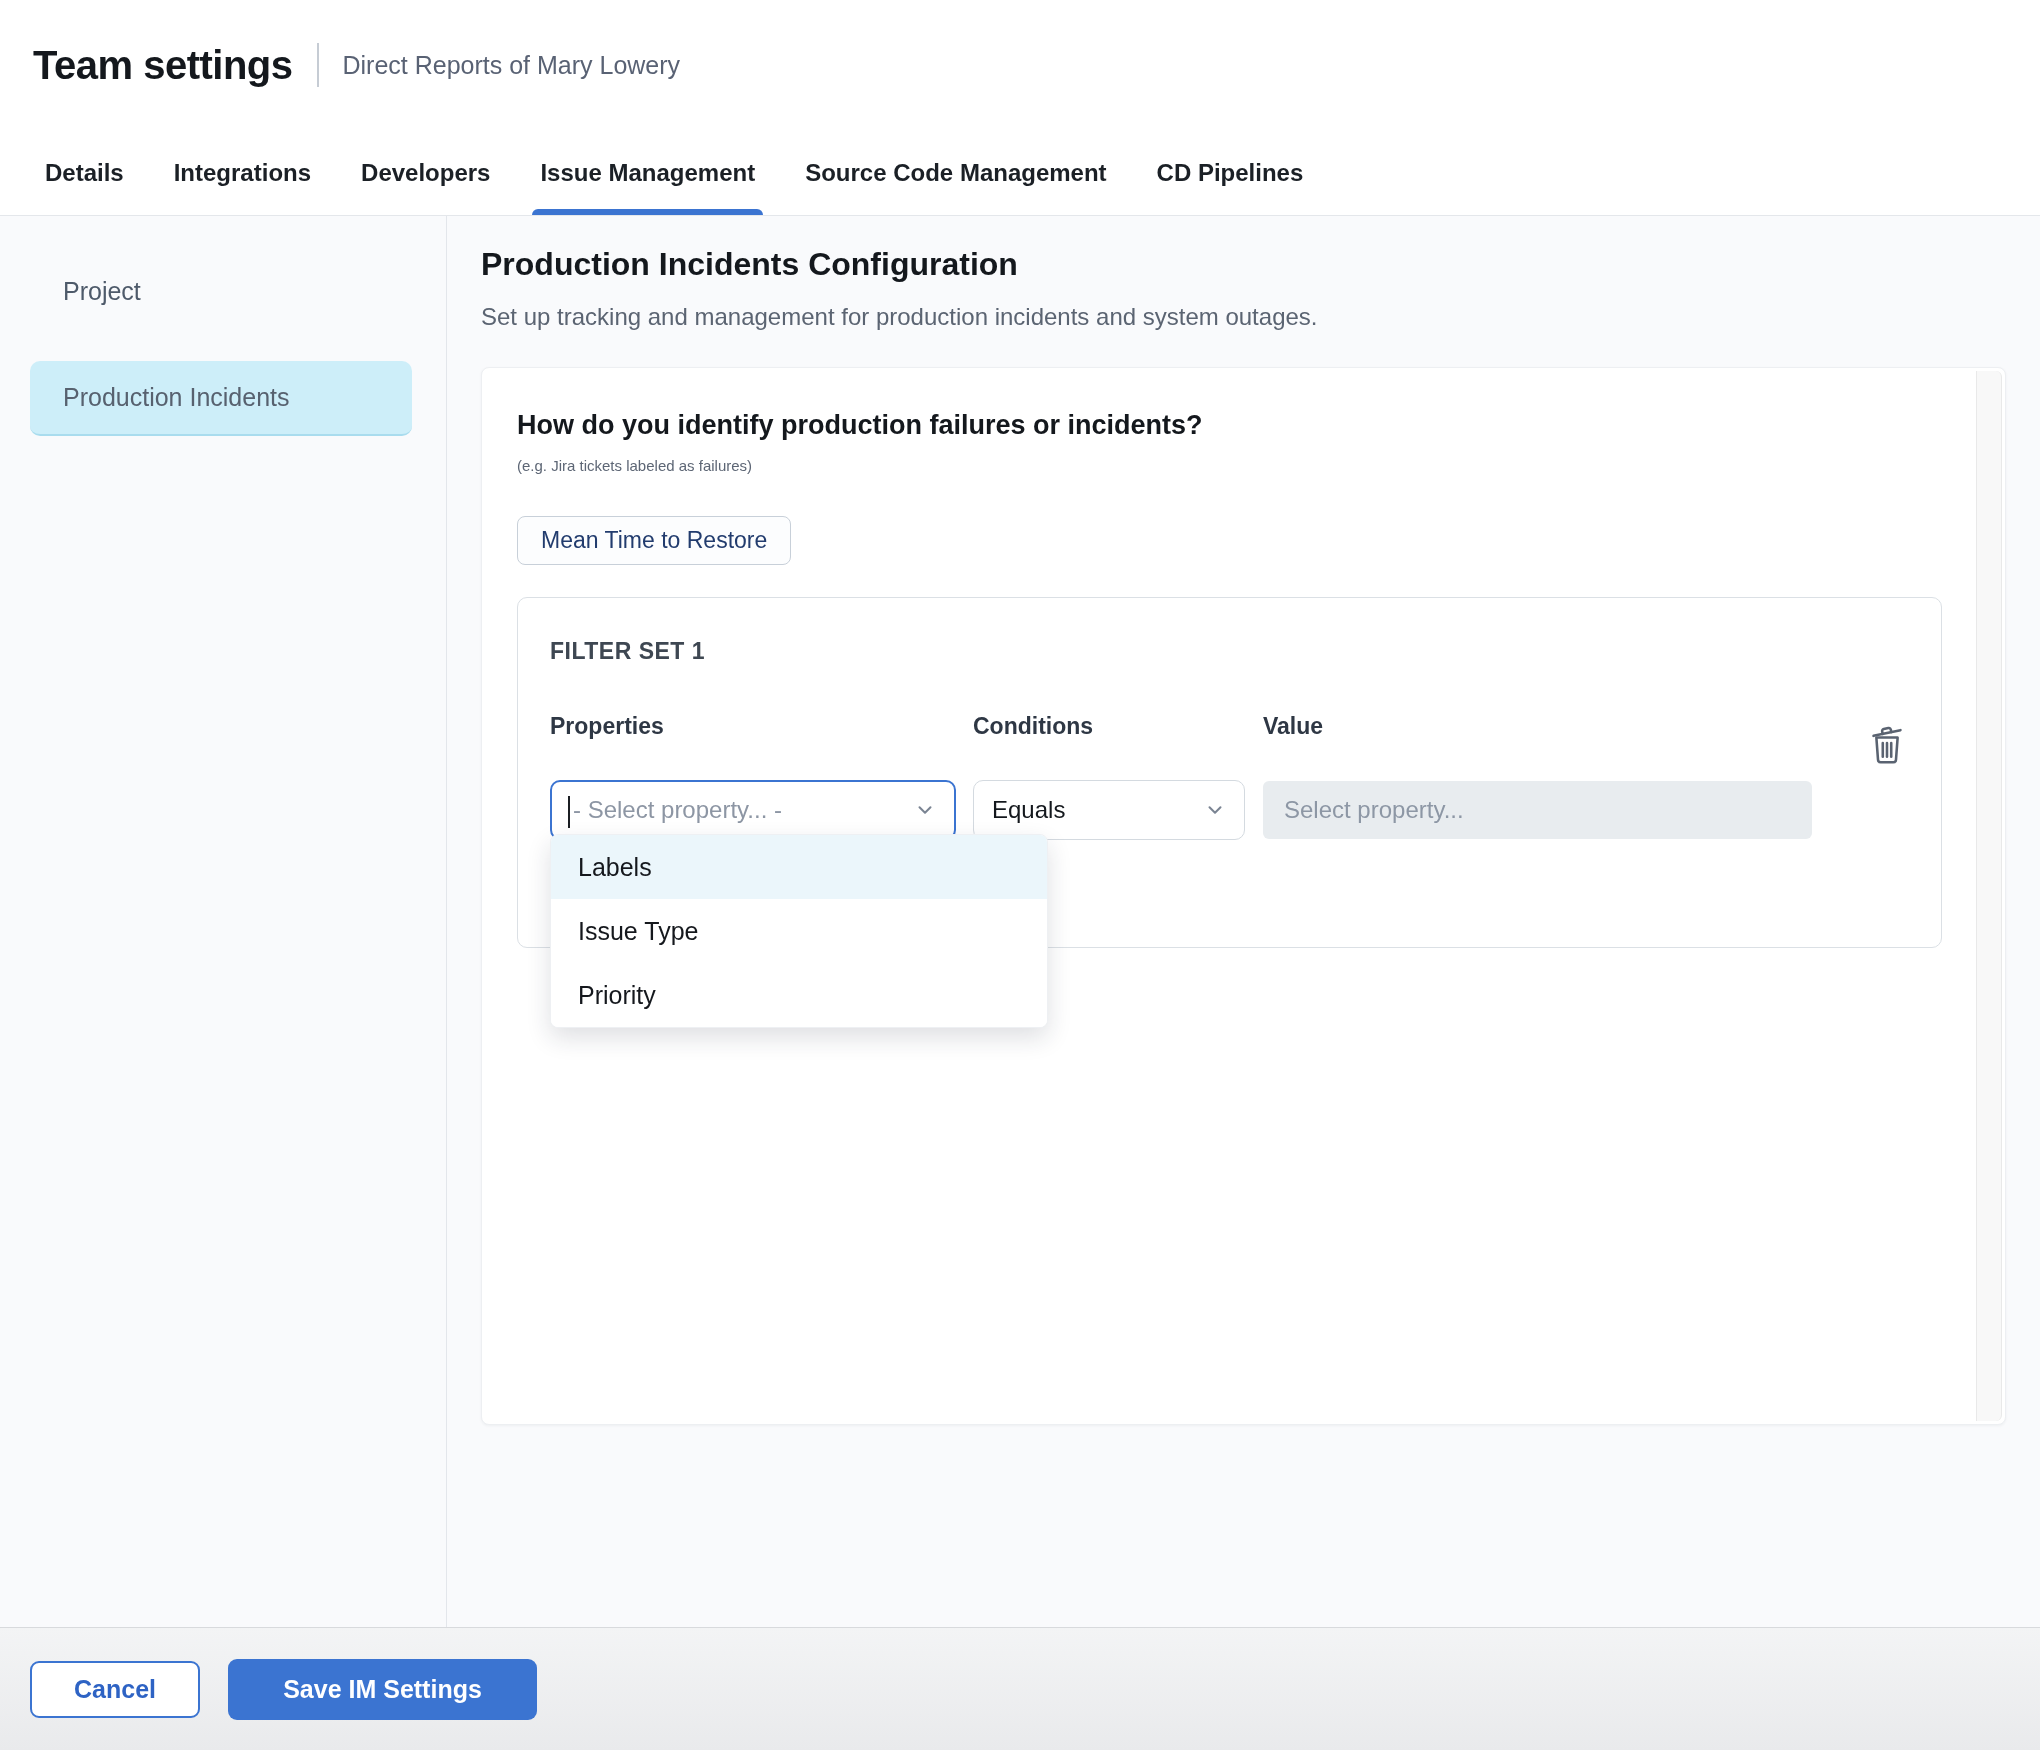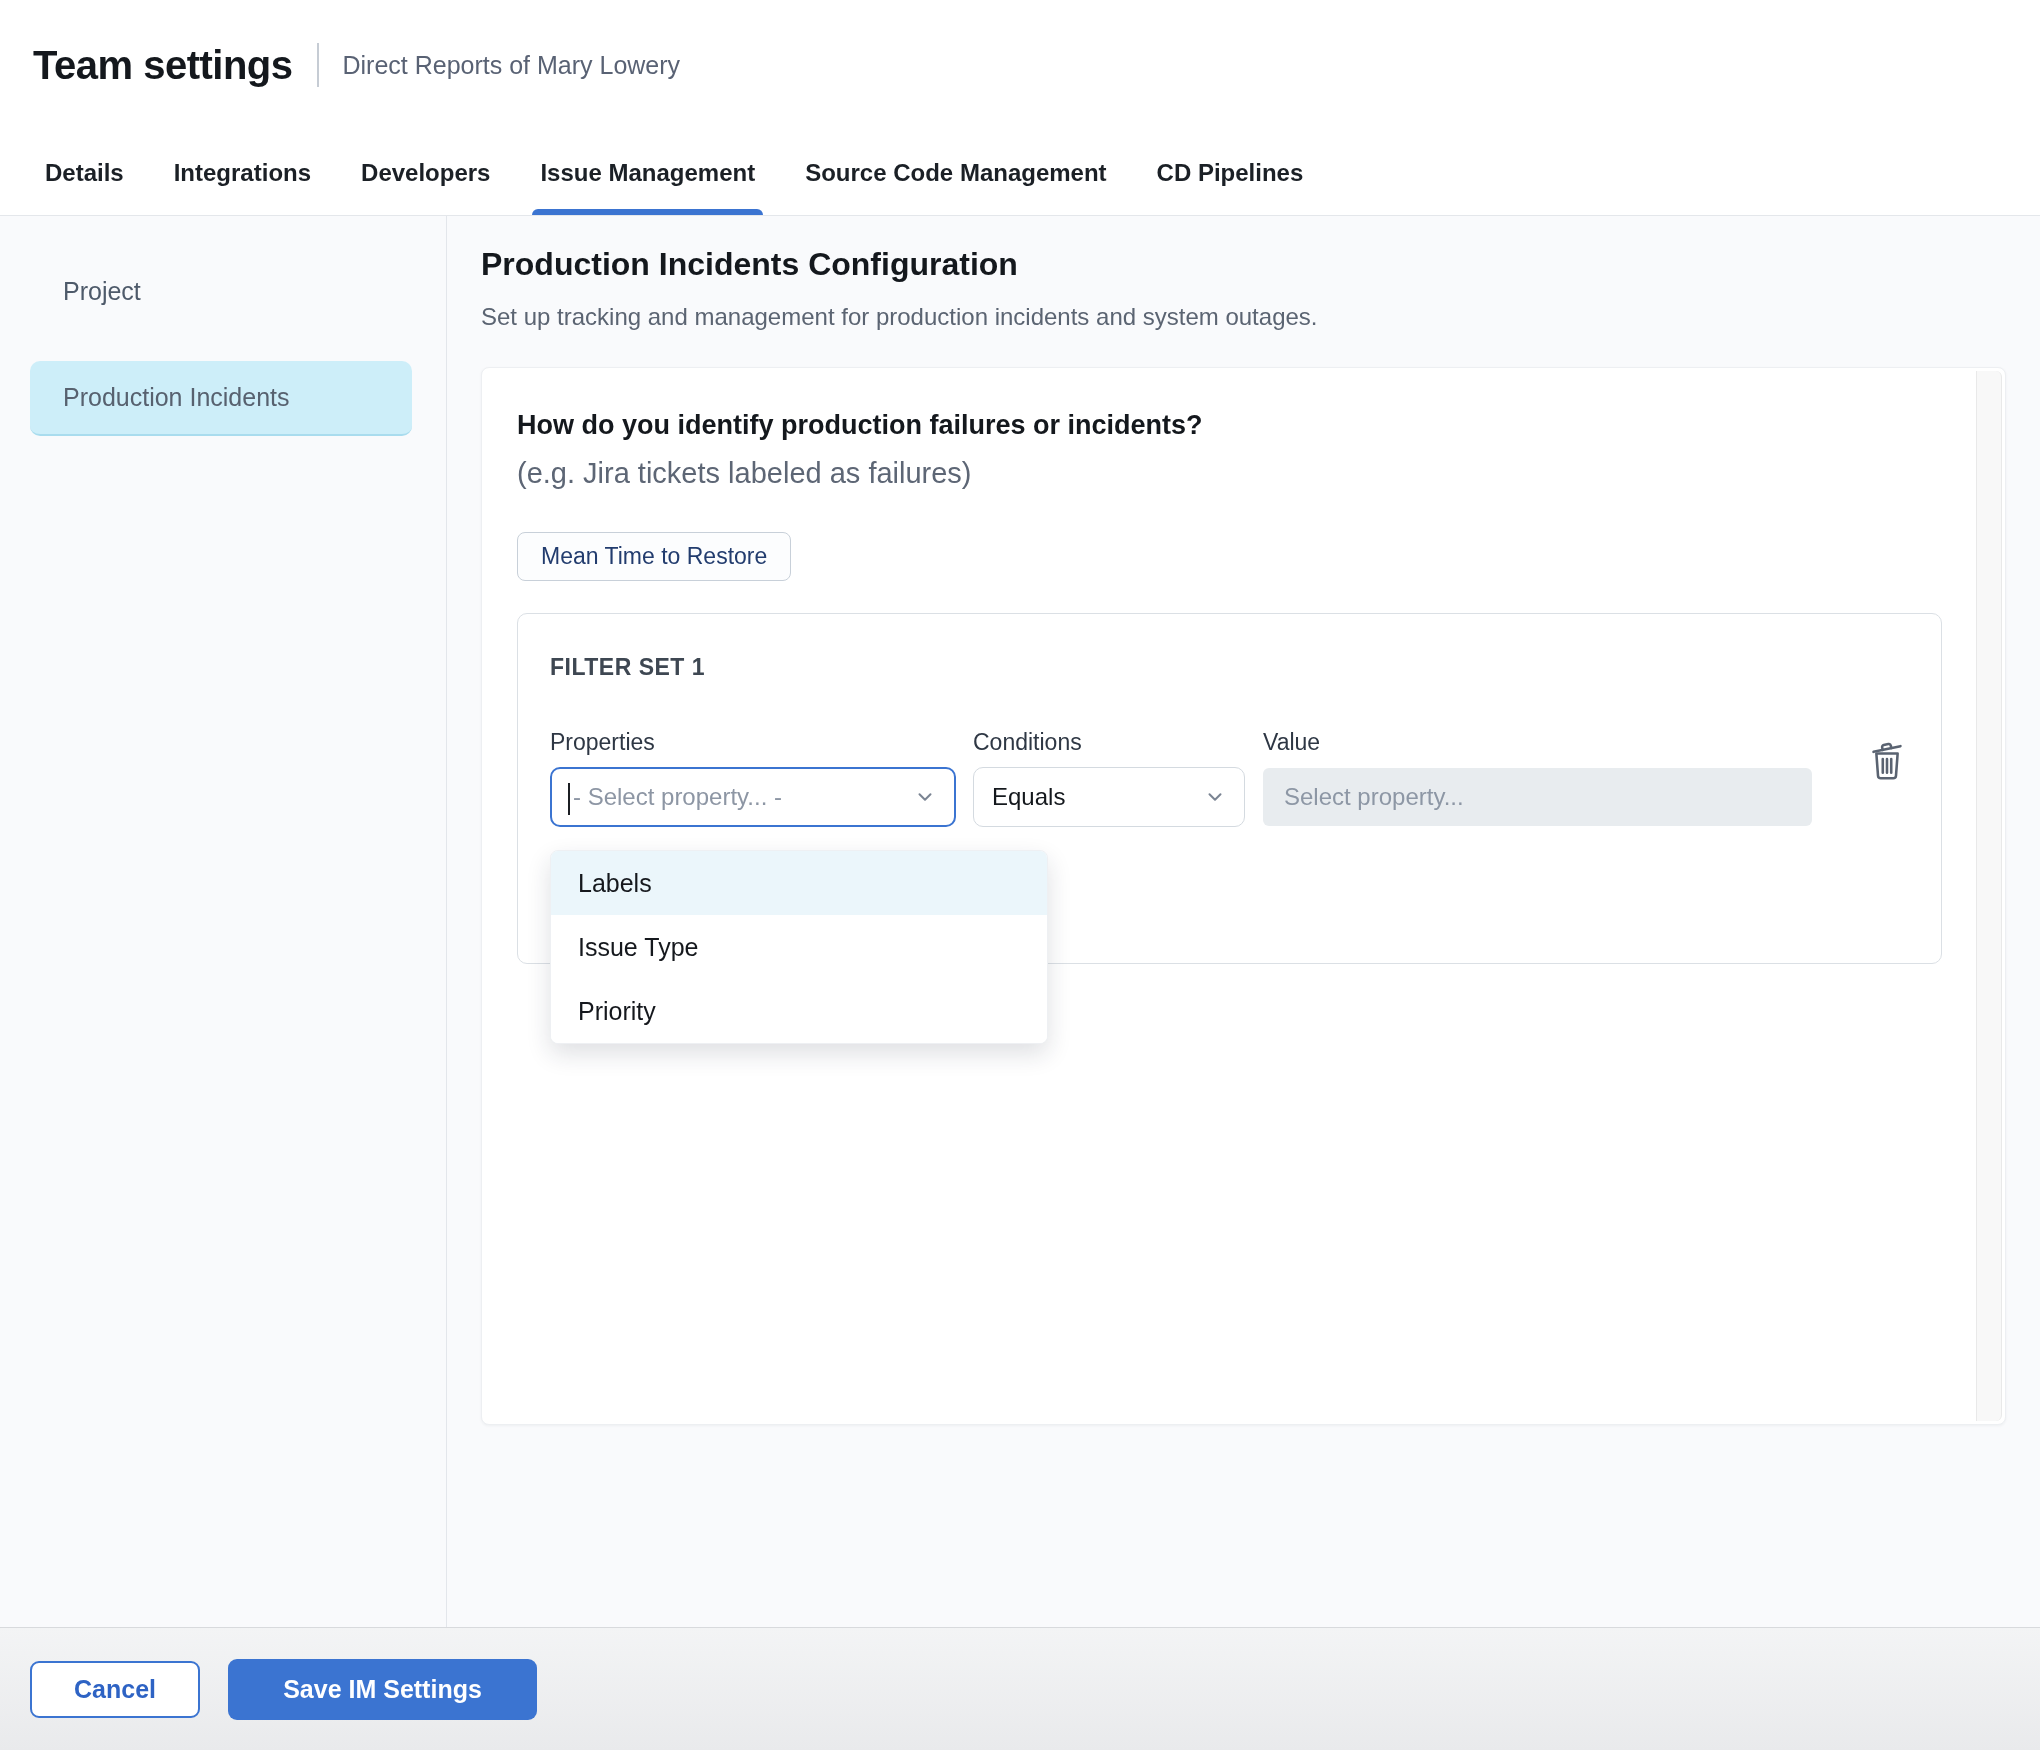--- a/index.html
+++ b/index.html
@@ -42,31 +42,31 @@
   .side-item.active{background:var(--active-side-bg);border-bottom:2px solid #a9dcee;color:#57616f;}
 
   .main{flex:1;padding:30px 0 0 34px;position:relative;}
   .main-title{font-size:32px;font-weight:700;color:#14181d;}
   .main-sub{font-size:24px;color:var(--gray-text);margin-top:20px;}
 
   
   .card{margin-top:36px;width:1525px;height:1058px;background:#fff;border:1px solid #edeff2;border-radius:8px;box-shadow:0 1px 3px rgba(20,30,50,.05);position:relative;padding:42px 35px;}
   .scroll-track{position:absolute;top:3px;bottom:3px;right:3px;width:26px;background:#f8f8f8;border-left:1px solid #e9e9e9;border-right:1px solid #e9e9e9;border-radius:0 6px 6px 0;}
   .question{font-size:27px;font-weight:700;color:#14181d;}
-  .hint{font-size:29px;color:#5d6675;margin-top:16px;}
+  .hint{font-size:15px;color:#5d6675;margin-top:16px;}
   .metric-chip{display:inline-block;margin-top:42px;padding:10px 23px;border:1.5px solid #c8d0d9;border-radius:8px;font-size:23px;color:var(--chip-text);background:#fcfdfe;cursor:pointer;}
 
   
   .filter-card{margin-top:32px;width:1425px;height:351px;border:1.5px solid #dbe0e5;border-radius:10px;padding:40px 32px;position:relative;background:#fff;}
   .filter-title{font-size:23px;font-weight:700;color:#3e4752;letter-spacing:.5px;}
   .filter-grid{display:flex;margin-top:48px;}
   .col-props{width:406px;margin-right:17px;}
   .col-cond{width:272px;margin-right:18px;}
   .col-val{width:549px;}
-  .col-label{font-size:23px;font-weight:400;color:#2e3744;margin-bottom:11px;}
+  .col-label{font-size:23px;font-weight:700;color:#2e3744;margin-bottom:40px;}
   .select{height:60px;border-radius:10px;display:flex;align-items:center;padding:0 18px;font-size:24px;background:#fff;cursor:pointer;position:relative;justify-content:flex-end;}
   .select .chev{margin-left:auto;display:flex;align-items:center;}
   .select-props{border:2.5px solid var(--primary);color:#8d96a4;}
   .caret{position:absolute;left:16px;top:14px;width:2px;height:32px;background:#1b1e23;}
   .select-props .ph{padding-left:3px;}
   .select-cond{border:1.5px solid #d4dae0;color:#14181d;}
   .value-input{height:58px;width:100%;margin-top:1px;background:var(--disabled-bg);border:none;border-radius:6px;font-size:24px;color:#3c4654;padding:0 21px;font-family:inherit;}
   .value-input::placeholder{color:#8d97a5;opacity:1;}
   .trash-btn{margin-left:53px;margin-top:8px;background:none;border:none;cursor:pointer;align-self:flex-start;}
 

